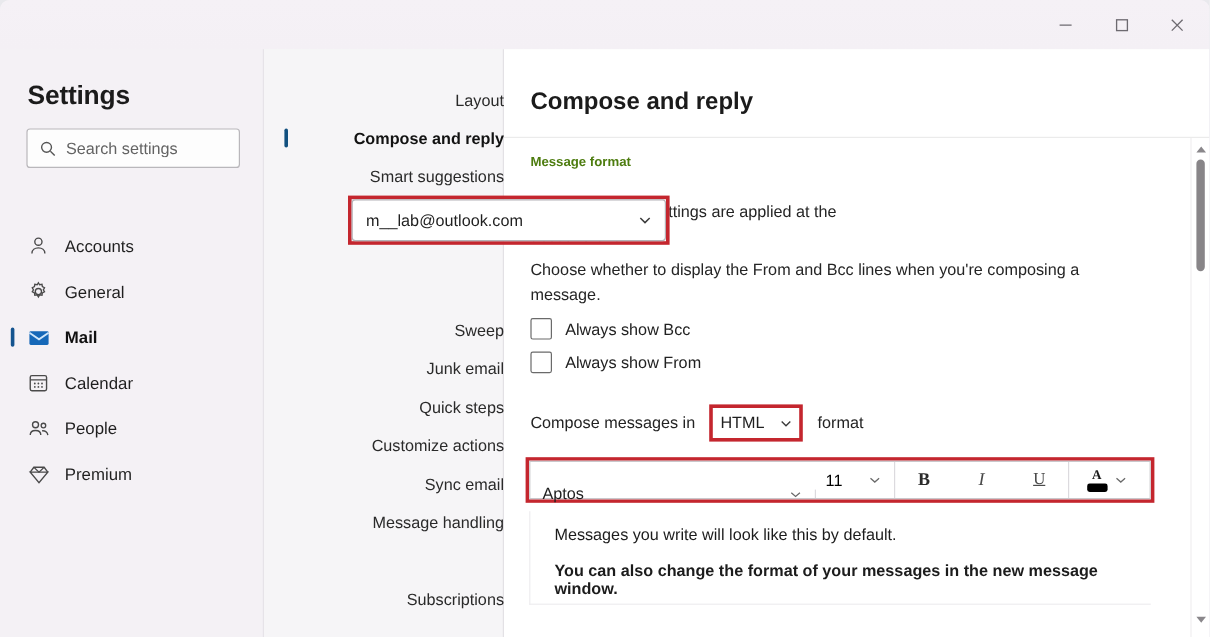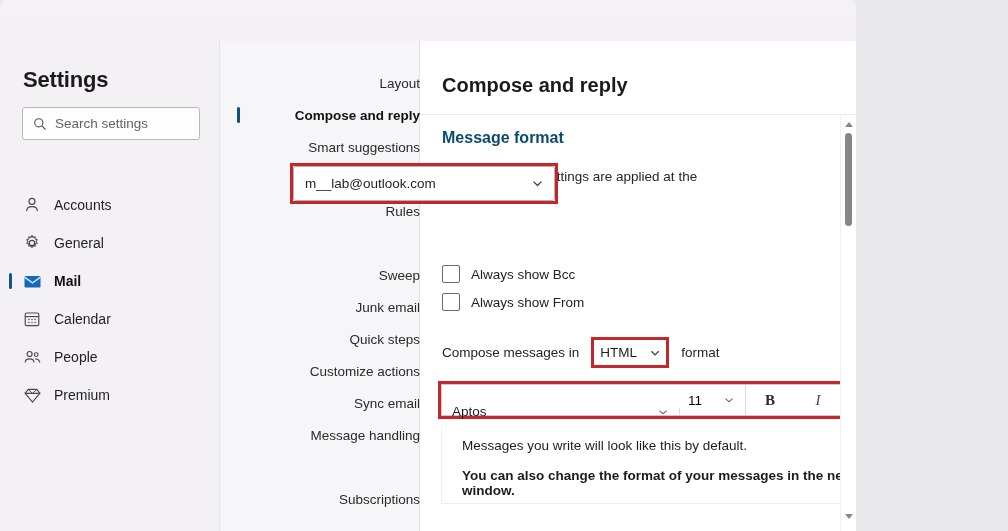--- a/index.html
+++ b/index.html
@@ -4,21 +4,21 @@
 <style>
   * { box-sizing: border-box; margin: 0; padding: 0; }
   html, body {
     width: 1008px; height: 531px;
     font-family: "Liberation Sans", sans-serif;
     background: #e9e9ed;
     overflow: hidden;
   }
   #app {
     position: relative;
-    width: 856px; height: 531px;
+    width: 1008px; height: 531px;
     background: #f4f1f5;
     border-top-left-radius: 8px;
     border-top-right-radius: 8px;
     overflow: hidden;
   }
 
   
   #titlebar {
     position: absolute; top: 0; left: 0;
     width: 1008px; height: 41px;
@@ -112,21 +112,21 @@
   #page-title {
     position: absolute; top: 33px; left: 22px;
     font-size: 20px; font-weight: bold; color: #1b1b1b;
   }
   #title-rule {
     position: absolute; top: 73px; left: 0; width: 588px; height: 1px;
     background: #ebebeb;
   }
   #section-title {
     position: absolute; top: 88px; left: 22px;
-    font-size: 16px; font-weight: bold; color: #0c4a6e;
+    font-size: 11px; font-weight: bold; color: #4d7c0f;
   }
   #acct-desc {
     position: absolute; top: 126px; left: 22px; width: 258px;
     font-size: 13.5px; line-height: 20px; color: #252525;
   }
   #bcc-desc {
     position: absolute; top: 173px; left: 22px; width: 480px;
     font-size: 13.5px; line-height: 21px; color: #252525;
   }
 
@@ -354,23 +354,20 @@
     <div class="nav-item sel" style="top:58px">
         <span class="nav-bar"></span>
         <span class="nlabel">Compose and reply</span>
       </div>
     <div class="nav-item" style="top:90px">
         <span class="nlabel">Smart suggestions</span>
       </div>
     <div class="nav-item" style="top:122px">
         <span class="nlabel">Attachments</span>
       </div>
-    <div class="nav-item" style="top:154px">
-        <span class="nlabel">Rules</span>
-      </div>
     <div class="nav-item" style="top:218px">
         <span class="nlabel">Sweep</span>
       </div>
     <div class="nav-item" style="top:250px">
         <span class="nlabel">Junk email</span>
       </div>
     <div class="nav-item" style="top:282px">
         <span class="nlabel">Quick steps</span>
       </div>
     <div class="nav-item" style="top:314px">
@@ -385,20 +382,21 @@
     <div class="nav-item" style="top:442px">
         <span class="nlabel">Subscriptions</span>
       </div>
   </div>
 
   <div id="main">
     <div id="page-title">Compose and reply</div>
     <div id="title-rule"></div>
     <div id="section-title">Message format</div>
     <div id="acct-desc">Message format settings are applied at the account level:</div>
+    <div id="bcc-desc">Choose whether to display the From and Bcc lines when you're composing a message.</div>
   </div>
 
   <div id="acct-hl"></div>
   <div id="acct-select">
     <span id="acct-value">m__lab@outlook.com</span>
     <svg class="chev" width="13" height="13" viewBox="0 0 13 13">
       <path d="M2.6 4.6L6.5 8.5L10.4 4.6" fill="none" stroke="currentColor" stroke-width="1.25"></path>
     </svg>
   </div>
 

